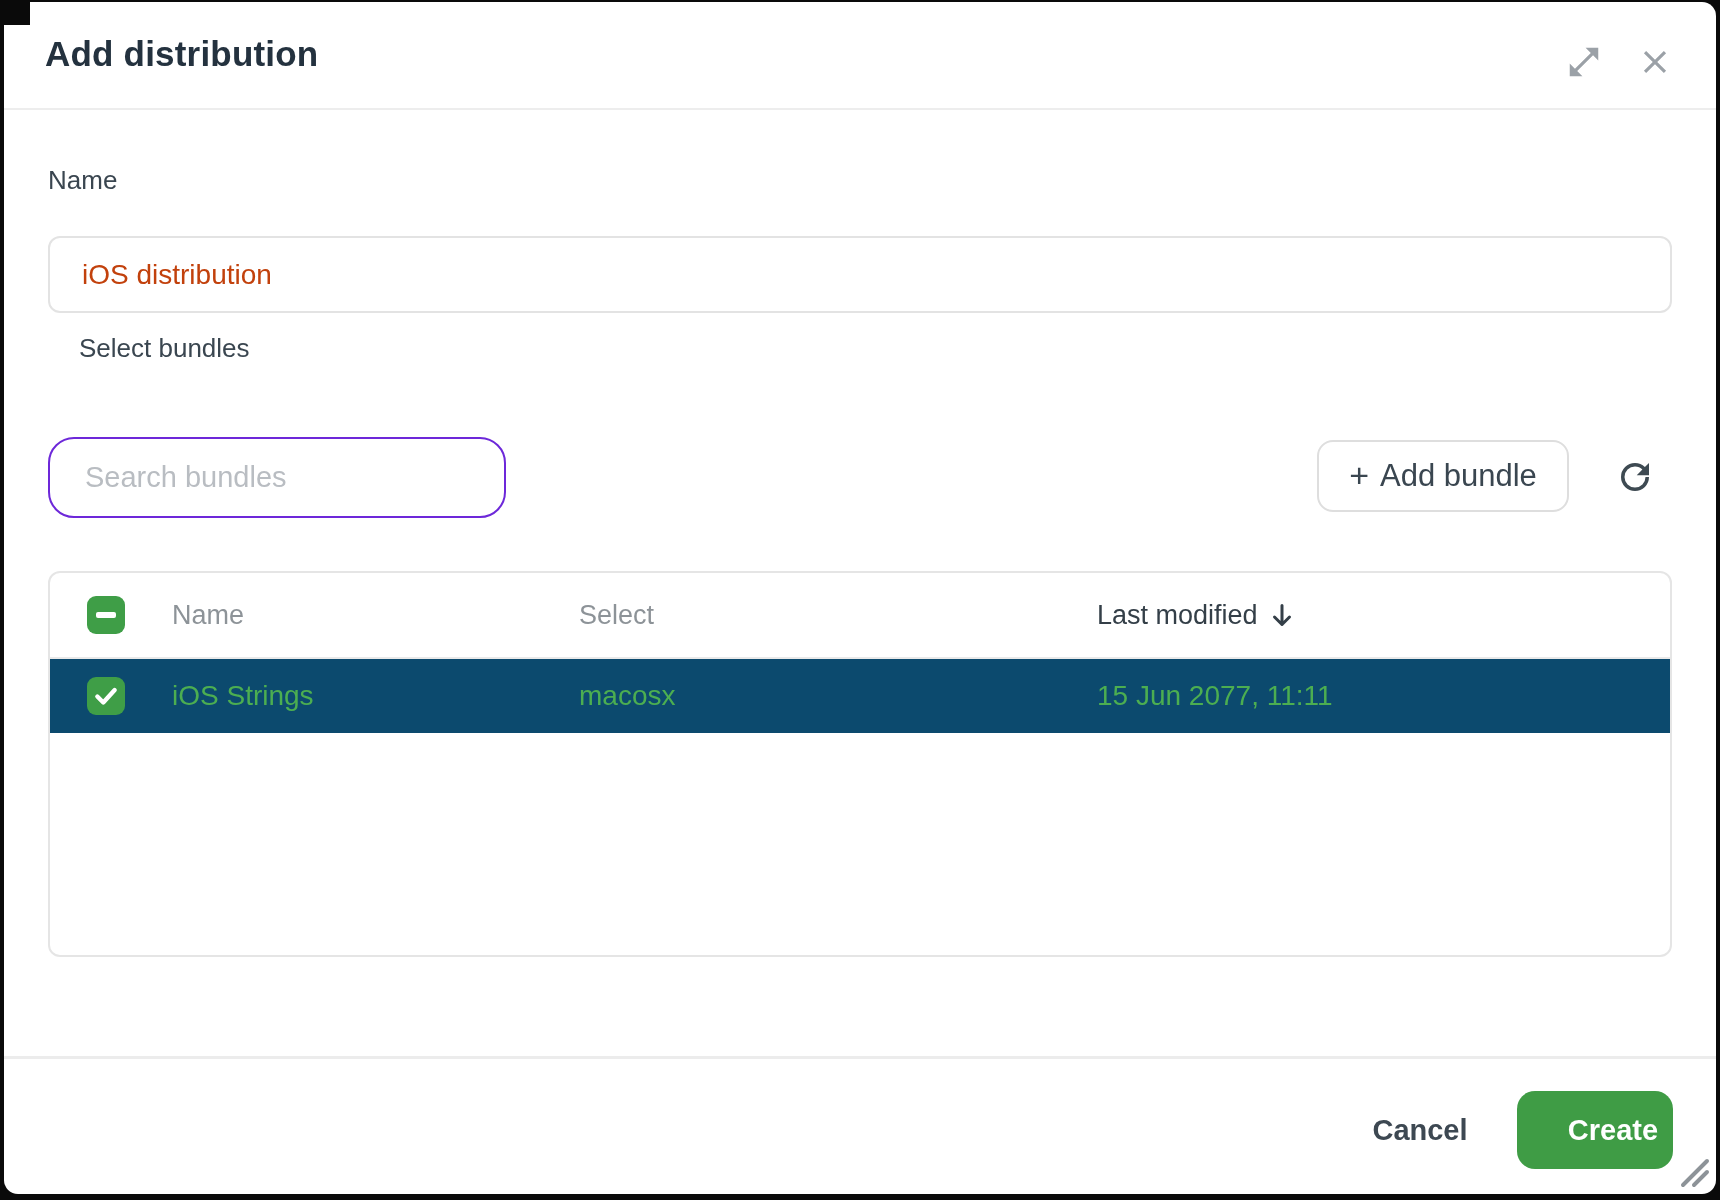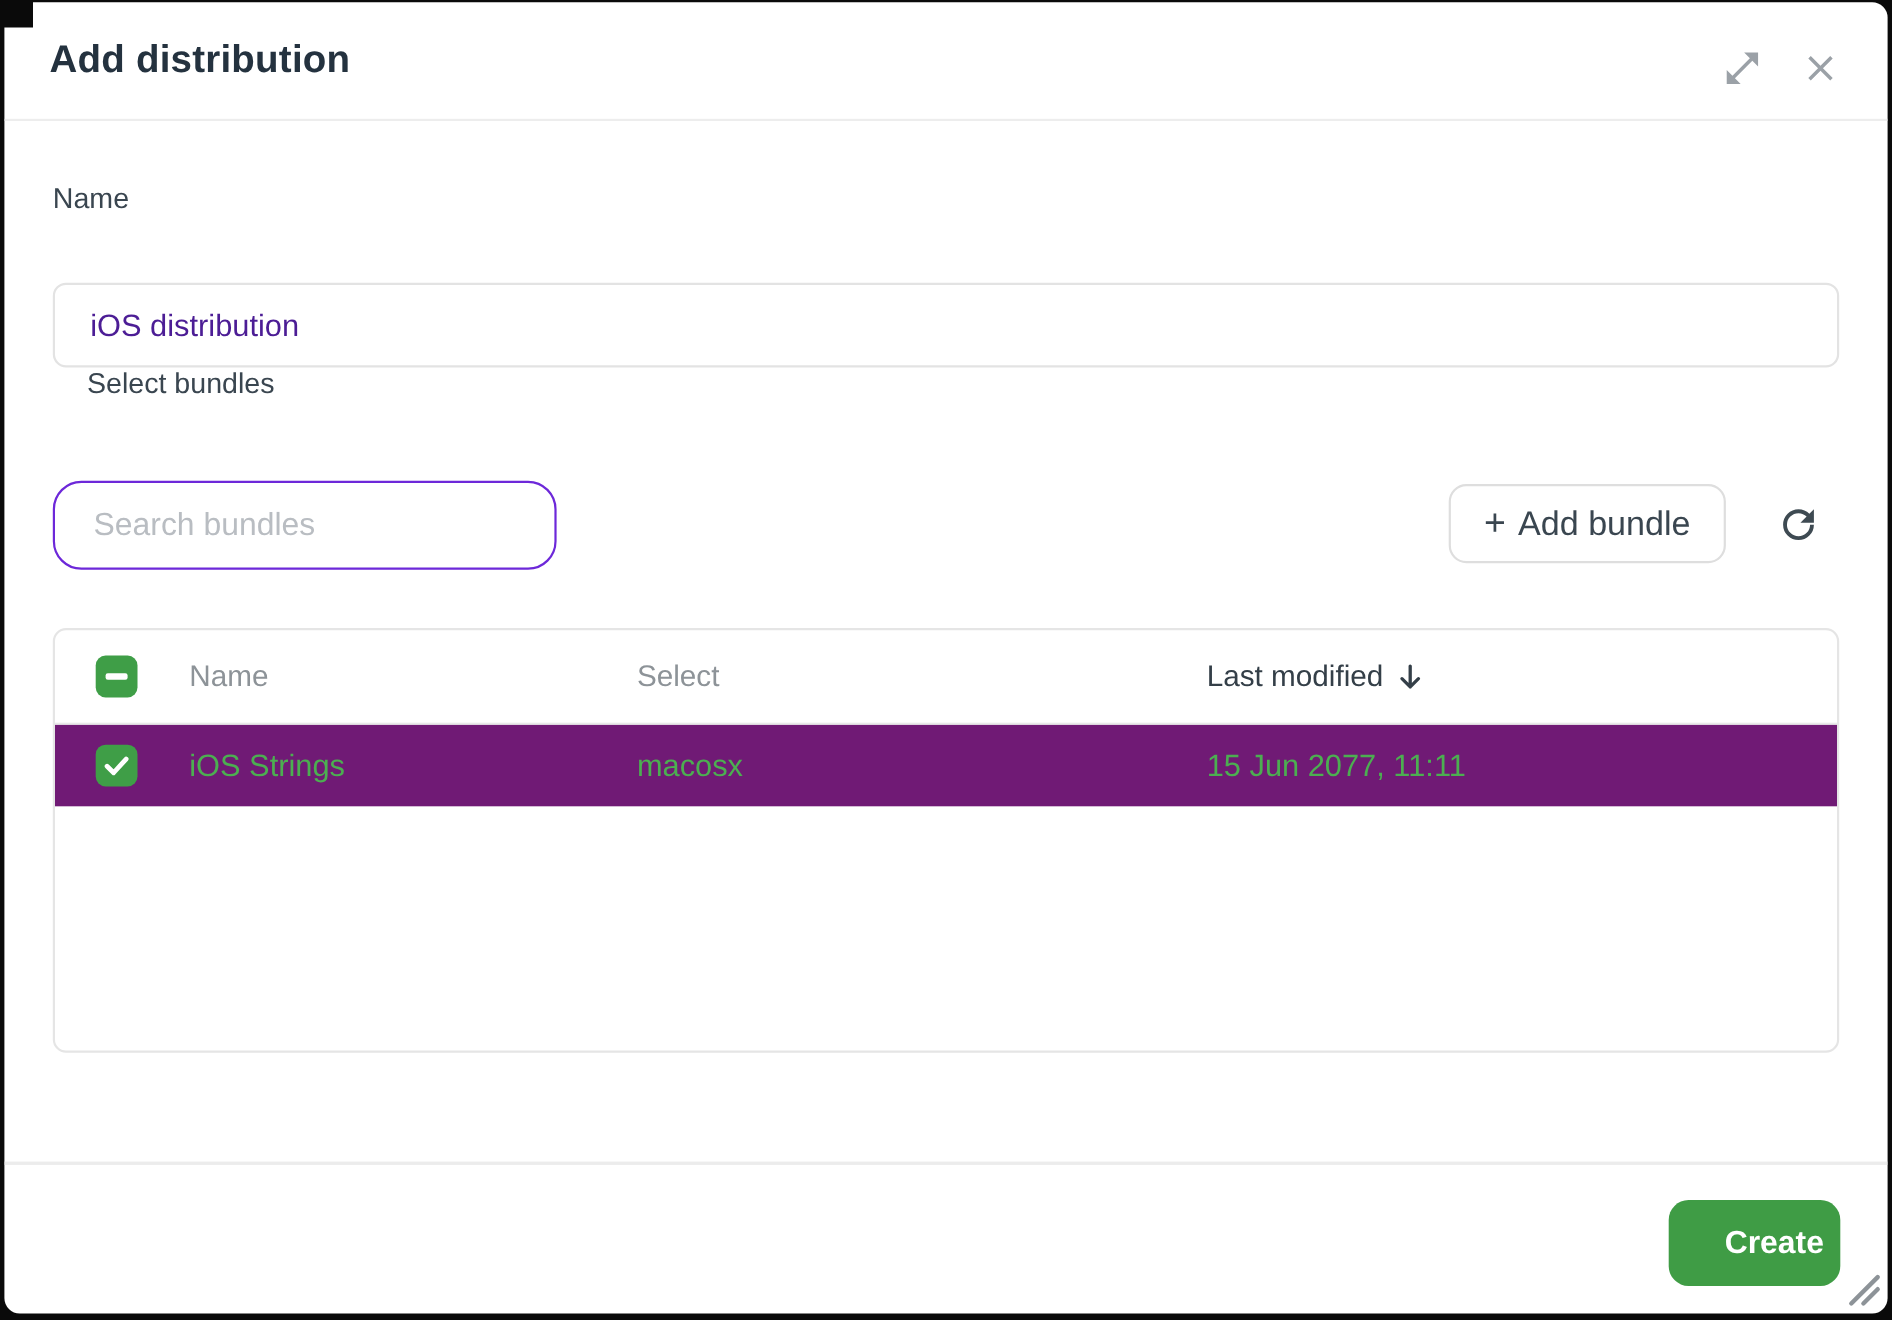--- a/index.html
+++ b/index.html
@@ -57,25 +57,24 @@
     color: #3a4650;
   }
   .name-label { left: 44px; top: 163px; }
   .name-input {
     position: absolute;
     left: 44px; top: 234px;
     width: 1624px; height: 77px;
     border: 2px solid #e3e3e3;
     border-radius: 12px;
     font-size: 28px;
-    color: #4c1d95;
+    color: #c2410c;
     padding: 0 32px;
     outline: none;
     font-family: "Liberation Sans", "DejaVu Sans", sans-serif;
-    margin-top: 21px;
   }
   .bundles-label { left: 44px; top: 331px; margin-left: 31px; }
   .search-input {
     position: absolute;
     left: 44px; top: 435px;
     width: 458px; height: 81px;
     border: 2px solid #6d28d9;
     border-radius: 26px;
     font-size: 29px;
     color: #42505a;
@@ -104,21 +103,21 @@
     position: absolute;
     left: 44px; top: 569px;
     width: 1624px; height: 386px;
     border: 2px solid #e5e5e5;
     border-radius: 12px;
     overflow: hidden;
     background: #fff;
   }
   .t-row { position: relative; width: 100%; }
   .t-head { height: 86px; border-bottom: 2px solid #e9e9e9; }
-  .t-body-row { height: 74px; background: #701a75; cursor: pointer; }
+  .t-body-row { height: 74px; background: #0c4a6e; cursor: pointer; }
   .cell { position: absolute; top: 50%; transform: translateY(-50%); white-space: nowrap; }
   .cbx-pos  { left: 37px; }
   .name-pos { left: 122px; }
   .fmt-pos  { left: 529px; }
   .mod-pos  { left: 1047px; }
   .th { font-size: 27px; color: #8d9398; }
   .th-active {
     color: #343f48;
     display: flex; align-items: center; gap: 12px;
     cursor: pointer;
@@ -250,20 +249,21 @@
       </div>
       <div class="cell name-pos td">iOS Strings</div>
       <div class="cell fmt-pos td">macosx</div>
       <div class="cell mod-pos td">15 Jun 2077, 11:11</div>
     </div>
 
   </div>
 
   <div class="footer-divider"></div>
 
+  <button class="cancel-btn">Cancel</button>
   <button class="create-btn">Create</button>
 
   <div class="resize-handle">
     <span style="display:flex;">
       <svg width="34" height="34" viewBox="0 0 34 34">
         <path d="M6 30 30 6M17 30 30 17" fill="none" stroke="#8d9398" stroke-width="4" stroke-linecap="round"></path>
       </svg>
     </span>
   </div>
 

